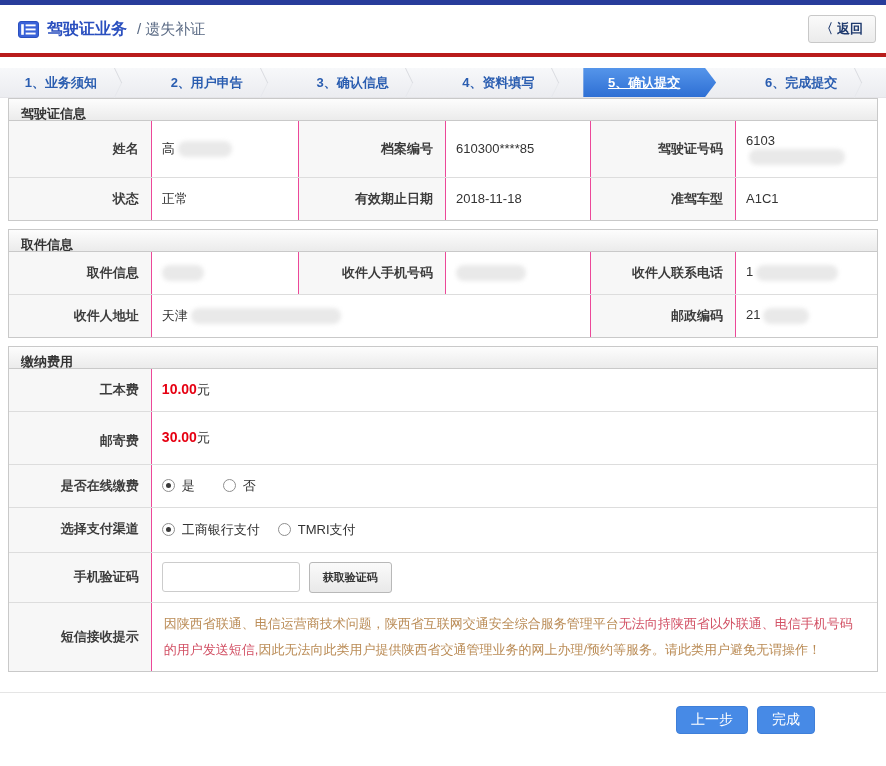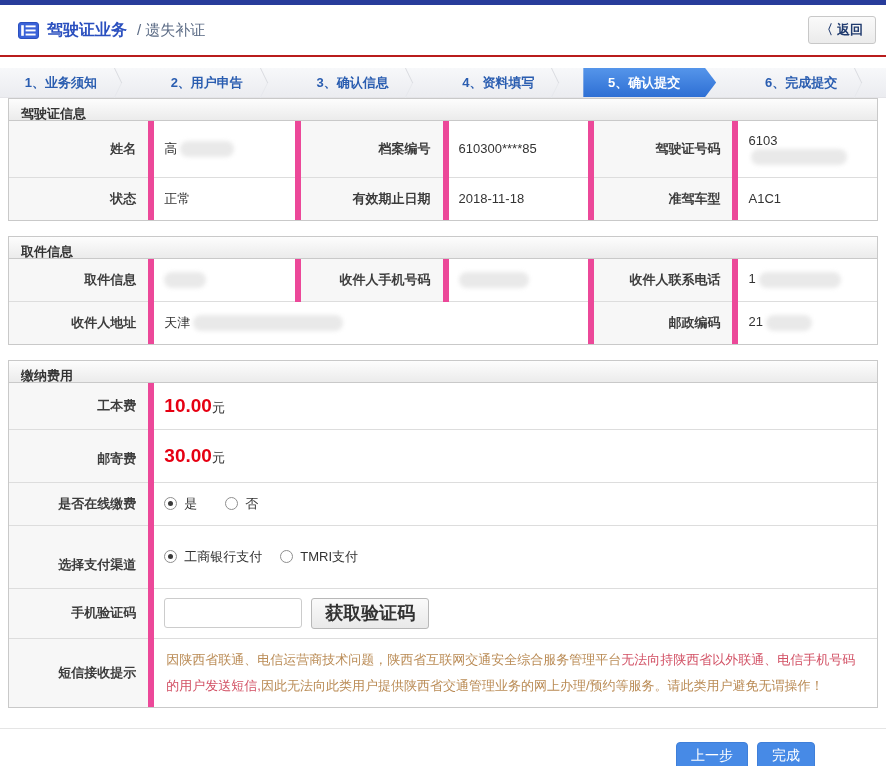--- a/index.html
+++ b/index.html
@@ -4,21 +4,21 @@
 <style>
   * { box-sizing: border-box; margin: 0; padding: 0; }
   html,body { width: 886px; height: 766px; background: #fff; overflow: hidden;
     font-family: "Liberation Sans", "DejaVu Sans", sans-serif; font-size: 13px; color: #333; }
 
   
   .topbar { height: 5px; background: #283c9b; }
 
   
   .header { height: 52px; display: flex; align-items: center; justify-content: space-between;
-    padding: 0 10px 0 18px; border-bottom: 2px solid #b91c1c; }
+    padding: 0 10px 0 18px; border-bottom: 4px solid #b91c1c; }
   .header-left { display: flex; align-items: center; gap: 8px; }
   .hicon { display: inline-flex; }
   .htitle { font-size: 16px; font-weight: bold; color: #2b50bf; }
   .hsub { font-size: 15px; color: #5a6a84; margin-left: 2px; }
   .back-btn { display: inline-flex; align-items: center; gap: 4px; height: 28px; padding: 0 12px;
     background: linear-gradient(#fafafa, #ebebeb); border: 1px solid #c8c8c8; border-radius: 3px;
     font-size: 13px; font-weight: bold; color: #1f3a6e; cursor: pointer;
     font-family: inherit; }
   .back-chev { font-weight: bold; font-size: 12px; transform: scaleY(1.1); }
 
@@ -26,57 +26,57 @@
   .steps { margin-top: 11px; height: 30px; display: flex; align-items: stretch;
     background: linear-gradient(#f7f8fa, #ebecf0); border-bottom: 1px solid #e4e4e8; gap: 24px; }
   .step { width: 125px; position: relative; display: flex; align-items: center; justify-content: center;
     color: #2a5db0; font-weight: bold; font-size: 13px; cursor: pointer; }
   .step:not(.active)::before { content: ""; position: absolute; right: 0; top: 0; height: 50%; width: 1px;
     background: #d9dbe0; transform: skewX(26deg); transform-origin: bottom right; }
   .step:not(.active)::after { content: ""; position: absolute; right: 0; bottom: 0; height: 50%; width: 1px;
     background: #e6e8ec; transform: skewX(-26deg); transform-origin: top right; }
   .step.active { width: 136px; background: linear-gradient(#5595ea, #2e6fd4); color: #fff;
     clip-path: polygon(0 0, calc(100% - 11px) 0, 100% 50%, calc(100% - 11px) 100%, 0 100%);
-    padding-right: 11px; }
+    padding-right: 11px; text-decoration: underline; }
   .steps .fill { flex: 1; }
 
   
   .section { margin: 0 8px; border: 1px solid #c9c9c9; }
-  .section + .section { margin-top: 15px; }
+  .section + .section { margin-top: 8px; }
   .section:first-of-type { margin-top: 27px; }
   .sec-head { height: 22px; line-height: 29px; padding-left: 12px; font-weight: bold; color: #333;
     background: linear-gradient(#fdfdfd, #ebebeb); border-bottom: 1px solid #c9c9c9; }
   table { width: 100%; border-collapse: collapse; table-layout: fixed; }
-  td { border-right: 6px solid #ec4899; border-bottom: 1px solid #ddd; vertical-align: middle; }
+  td { border-right: 1px solid #ec4899; border-bottom: 1px solid #ddd; vertical-align: middle; }
   tr td:last-child { border-right: none; }
   tr:last-child td { border-bottom: none; }
   td.lbl { background: #f7f7f7; text-align: right; font-weight: bold; color: #3c3c3c;
     padding: 12px 12px 12px 4px; }
   td.val { background: #fff; padding: 12px 10px; }
 
   .blur { display: inline-block; vertical-align: middle; height: 16px; background: #e9e9e9;
     border-radius: 8px; filter: blur(2px); margin-left: 3px; }
 
-  .fee-num { color: #e60012; font-weight: bold; font-size: 19px; }
+  .fee-num { color: #e60012; font-weight: bold; font-size: 14px; }
   .fee-unit { color: #333; font-size: 13px; }
 
   
   .radio-row { display: flex; align-items: center; gap: 28px; }
   .radio-option { display: inline-flex; align-items: center; gap: 7px; cursor: pointer; }
   .radio-circle { width: 13px; height: 13px; border-radius: 50%; border: 1px solid #8f8f8f;
     background: #fff; position: relative; flex: none; }
   .radio-option.checked .radio-circle::after { content: ""; position: absolute; left: 3px; top: 3px;
     width: 5px; height: 5px; border-radius: 50%; background: #3a3a3a; }
 
   
   .captcha-wrap { display: flex; align-items: center; gap: 9px; }
   .captcha-input { width: 138px; height: 30px; border: 1px solid #ccc; border-radius: 3px;
     padding: 0 8px; font-size: 13px; font-family: inherit; }
   .captcha-btn { height: 31px; padding: 0 13px; background: linear-gradient(#fafafa, #e9e9e9);
-    border: 1px solid #b8b8b8; border-radius: 3px; font-size: 18px; font-weight: bold; color: #333;
+    border: 1px solid #b8b8b8; border-radius: 3px; font-size: 11px; font-weight: bold; color: #333;
     cursor: pointer; font-family: inherit; }
 
   
   td.val.notice { line-height: 26px; padding: 8px 12px; }
   .notice-brown { color: #ba8b55; }
   .notice-red { color: #d25064; }
 
   
   .footer { margin-top: 20px; border-top: 1px solid #e5e5e5; padding: 13px 71px 0 0;
     display: flex; justify-content: flex-end; gap: 9px; }
@@ -218,21 +218,21 @@
             <span>是</span>
           </span>
           <span class="radio-option">
             <span class="radio-circle"></span>
             <span>否</span>
           </span>
         </span>
       </td>
     </tr>
     <tr>
-      <td class="lbl" style="padding-top:30px;padding-bottom:14px">选择支付渠道</td>
+      <td class="lbl" style="padding-top:12px;padding-bottom:14px">选择支付渠道</td>
       <td class="val">
         <span class="radio-row" style="gap:18px">
           <span class="radio-option checked">
             <span class="radio-circle"></span>
             <span>工商银行支付</span>
           </span>
           <span class="radio-option">
             <span class="radio-circle"></span>
             <span>TMRI支付</span>
           </span>

